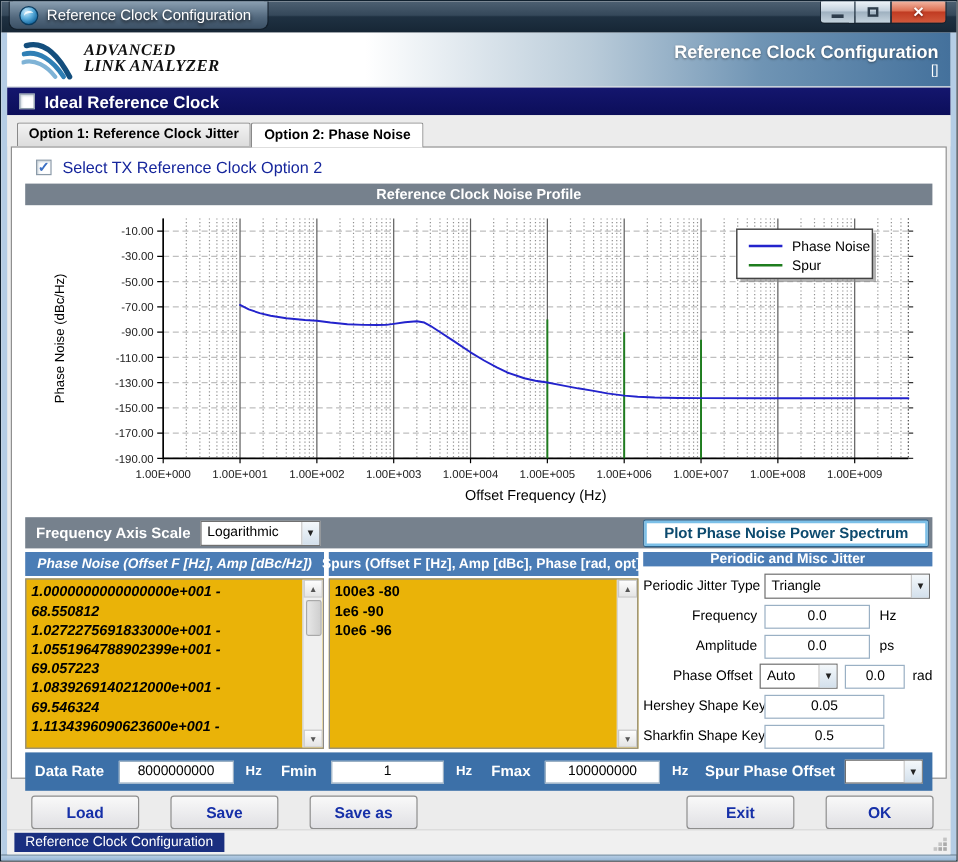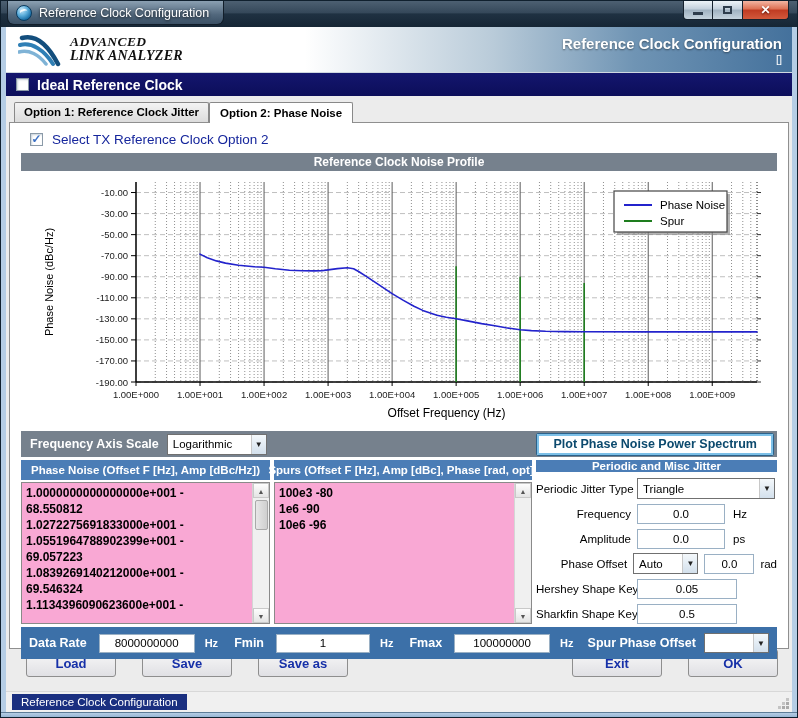--- a/index.html
+++ b/index.html
@@ -78,24 +78,24 @@
   .combo { background:#fff; border:1px solid #707070; display:flex; align-items:center; height:21px; }
   .combo .val { flex:1; font-size:11.5px; padding:0 5px; white-space:nowrap; overflow:hidden; }
   .combo .arrow { width:15px; text-align:center; font-size:8px; color:#222; border-left:1px solid #c8c8c8;
                   background:linear-gradient(180deg,#f4f8fb,#d3e0ec); height:100%; line-height:19px; }
   .plotbtn { margin-left:auto; height:23px; background:#fff; border:1px solid #2c628b; outline:2px solid #7cc0e8;
              outline-offset:-3px; color:#0c4a6e; font-weight:bold; font-size:12.5px; padding:0 16px; border-radius:2px; }
 
   
   .cols { margin-top:3px; display:flex; gap:4px; height:164px; }
   .col { display:flex; flex-direction:column; }
-  .col1 { width:249px; } .col2 { width:258px; } .col3 { width:241px; }
+  .col1 { width:249px;font-style:italic; } .col2 { width:258px; } .col3 { width:241px; }
   .colhdr { height:20px; background:#4B7DB6; color:#fff; font-weight:bold; font-size:11.5px;
             display:flex; align-items:center; justify-content:center; white-space:nowrap; }
-  .listbody { flex:1; margin-top:2px; border:1px solid #8a8a8a; background:#f9a8d4; display:flex; overflow:hidden; }
+  .listbody { flex:1; margin-top:2px; border:1px solid #8a8a8a; background:#eab308; display:flex; overflow:hidden; }
   .listtext { flex:1; padding:2px 4px; font-size:12px; font-weight:bold; line-height:16px; overflow:hidden; }
   .vscroll { width:17px; background:#f0f0f0; border-left:1px solid #d5d5d5; display:flex; flex-direction:column; align-items:center; }
   .sarrow { width:100%; height:15px; font-size:7px; color:#555; text-align:center; line-height:15px;
             background:linear-gradient(180deg,#fdfdfd,#e4e4e4); border:1px solid #c9c9c9; }
   .sarrow.down { margin-top:auto; }
   .sthumb { width:13px; height:30px; margin-top:2px; background:linear-gradient(90deg,#e7e7e7,#cfcfcf);
             border:1px solid #a9a9a9; border-radius:2px; }
 
   
   .form { flex:1; margin-top:2px; padding-top:4px; }
@@ -103,21 +103,21 @@
   .frow .flbl { width:95px; text-align:right; font-size:11.5px; color:#000; margin-right:6px; white-space:nowrap; }
   .tin { border:1px solid #9ab0c4; height:20px; font-size:11.5px; text-align:center; font-family:"Liberation Sans",sans-serif; }
   .unit { font-size:11.5px; margin-left:8px; }
 
   
   .databar { margin-top:3px; height:26px; background:#3C70A8; display:flex; align-items:center; padding:16px 8px; color:#fff; }
   .databar .lbl { font-weight:bold; font-size:12.5px; white-space:nowrap; }
   .databar .tin { height:19px; }
 
   
-  .footer { height:42px; display:flex; align-items:flex-start; padding:0 14px 0 20px; background:#ECECEC; gap:26px; }
+  .footer { height:42px; display:flex; align-items:flex-end; padding:0 14px 0 20px; background:#ECECEC; gap:26px; }
   .btn { width:90px; height:28px; background:linear-gradient(180deg,#f9f9f9,#e0e0e4);
          border:1px solid #8e8e8e; border-radius:3px; color:#1630a8; font-weight:bold; font-size:13px;
          display:flex; align-items:center; justify-content:center; }
   .btn.exit { margin-left:auto; }
 
   
   .statusbar { height:21px; background:#f0f0f0; border-top:1px solid #d8d8d8; display:flex; align-items:center;
                padding:0 4px 0 6px; position:relative; }
   .statusbadge { background:#1A2F80; color:#fff; font-size:11.5px; padding:2px 9px; }
   .grip { position:absolute; right:3px; bottom:3px; width:3px; height:3px; background:#aaa;

